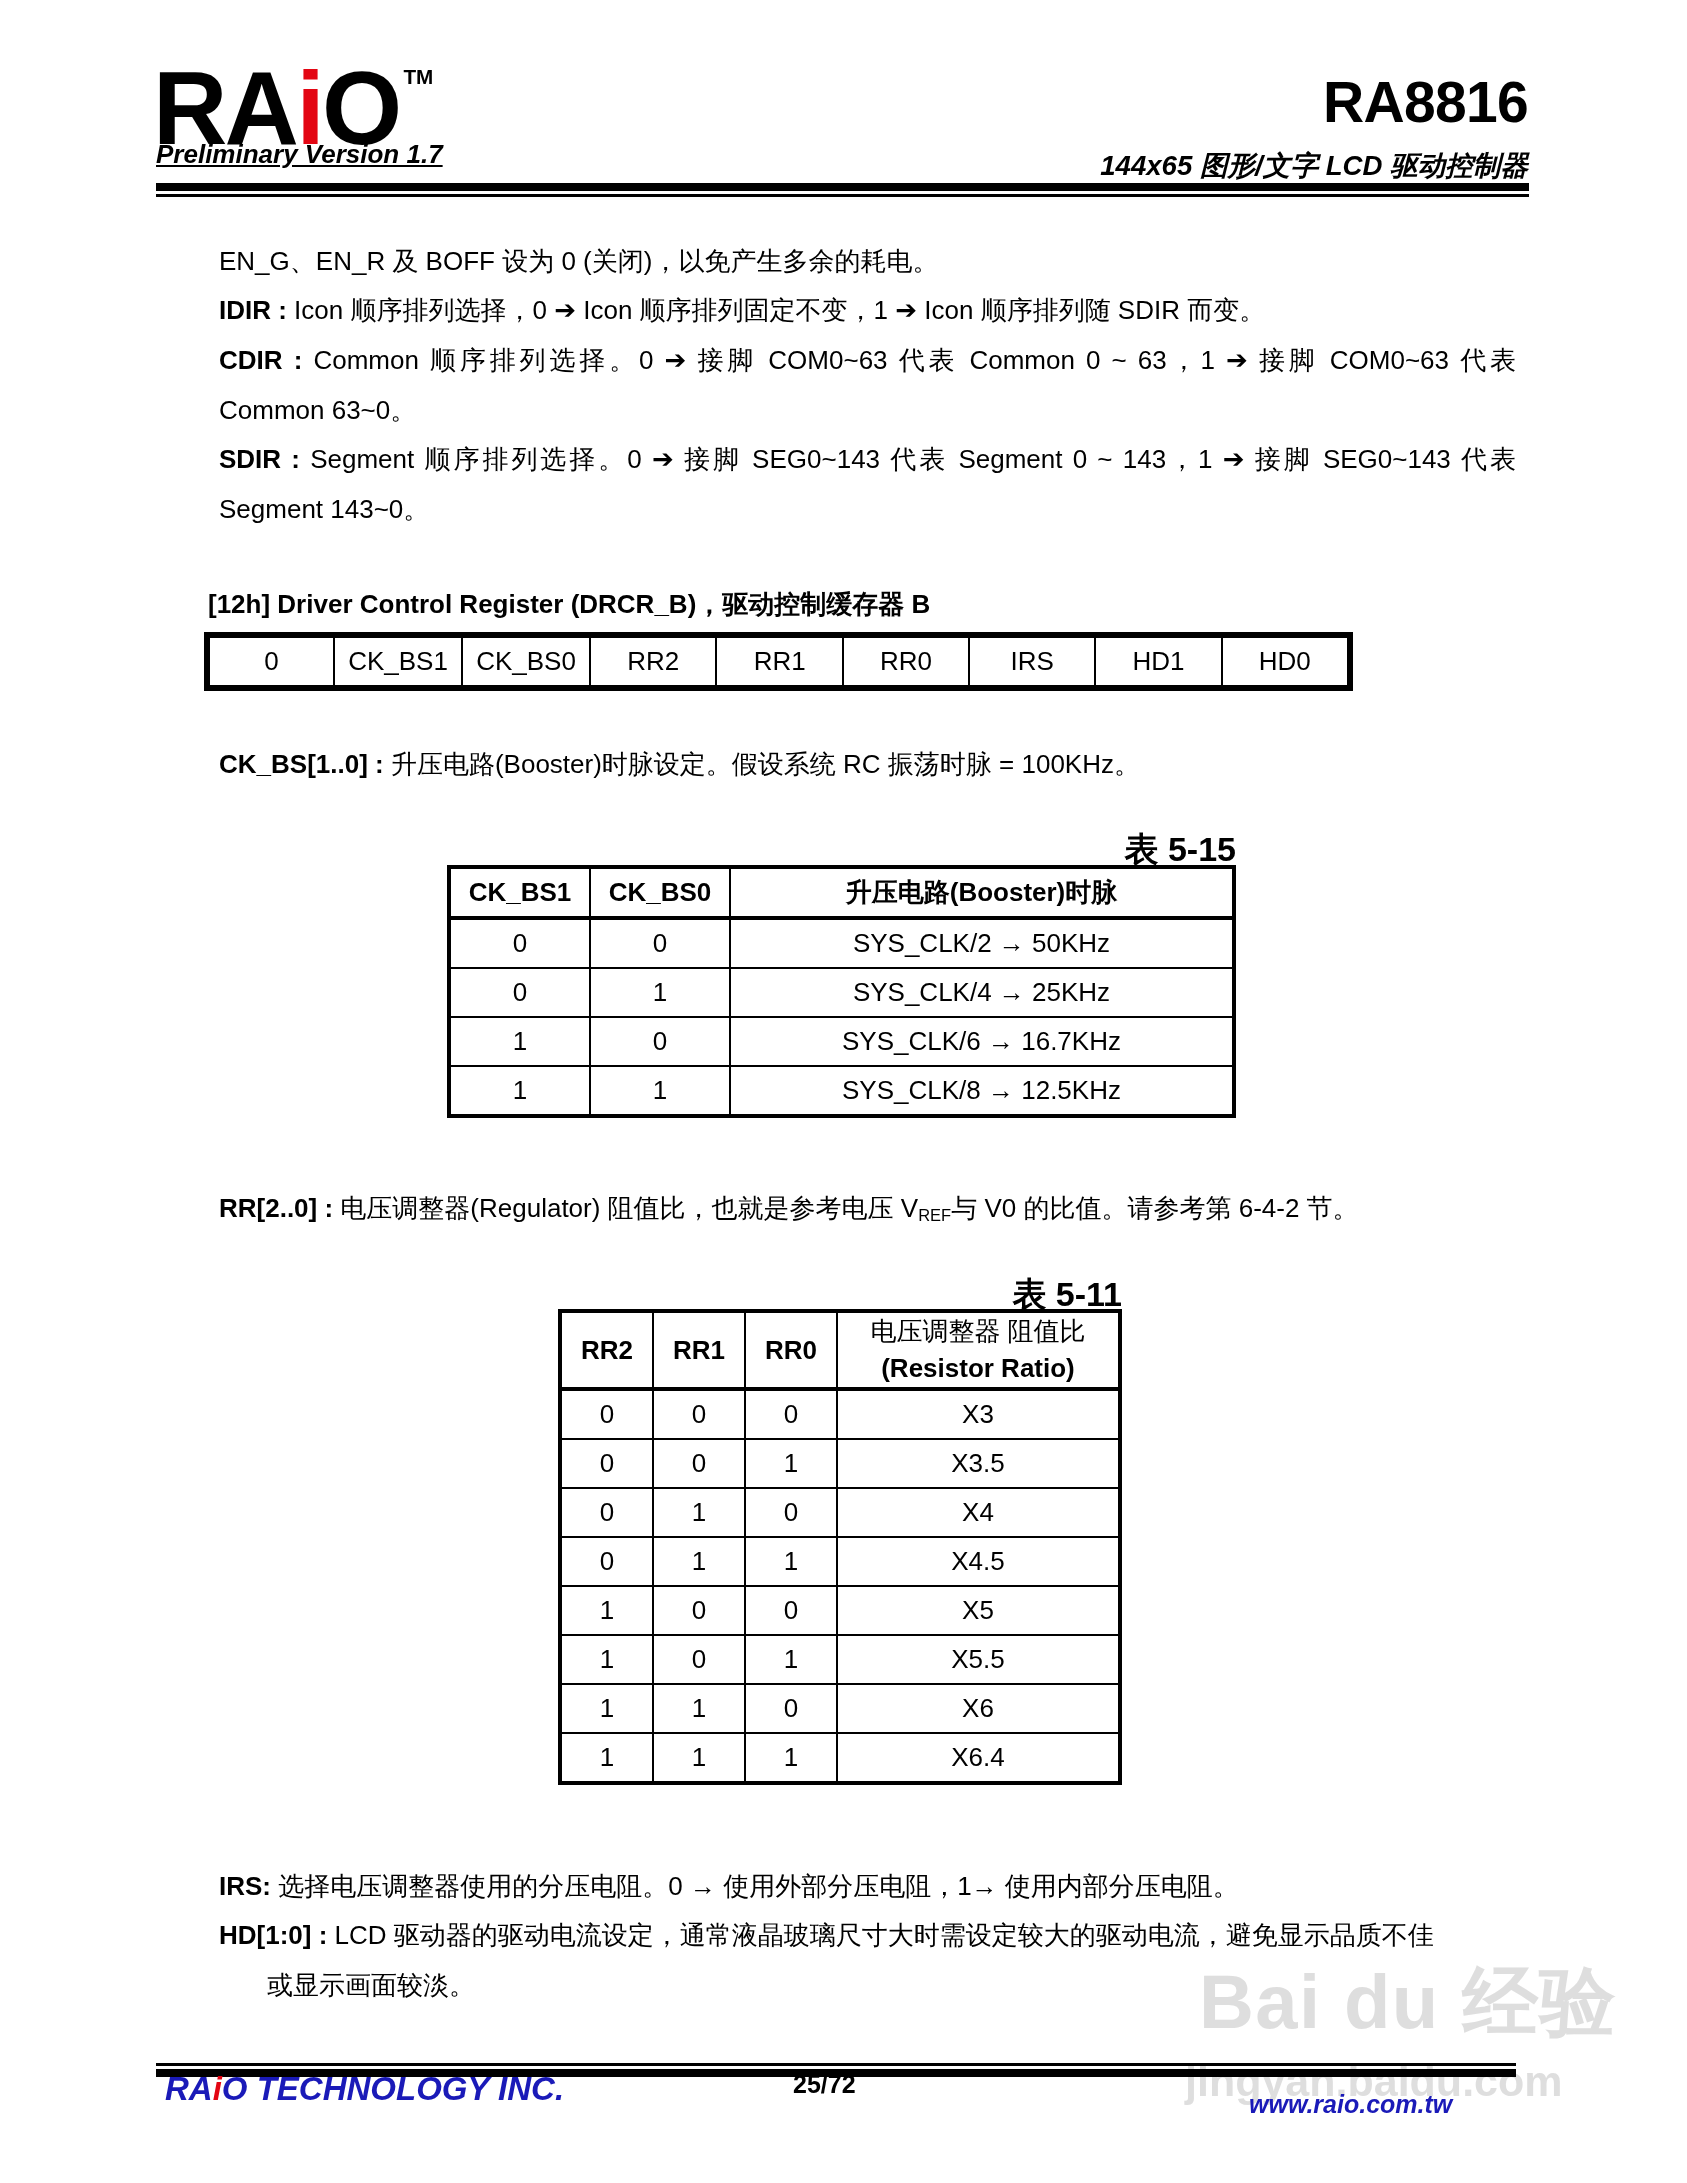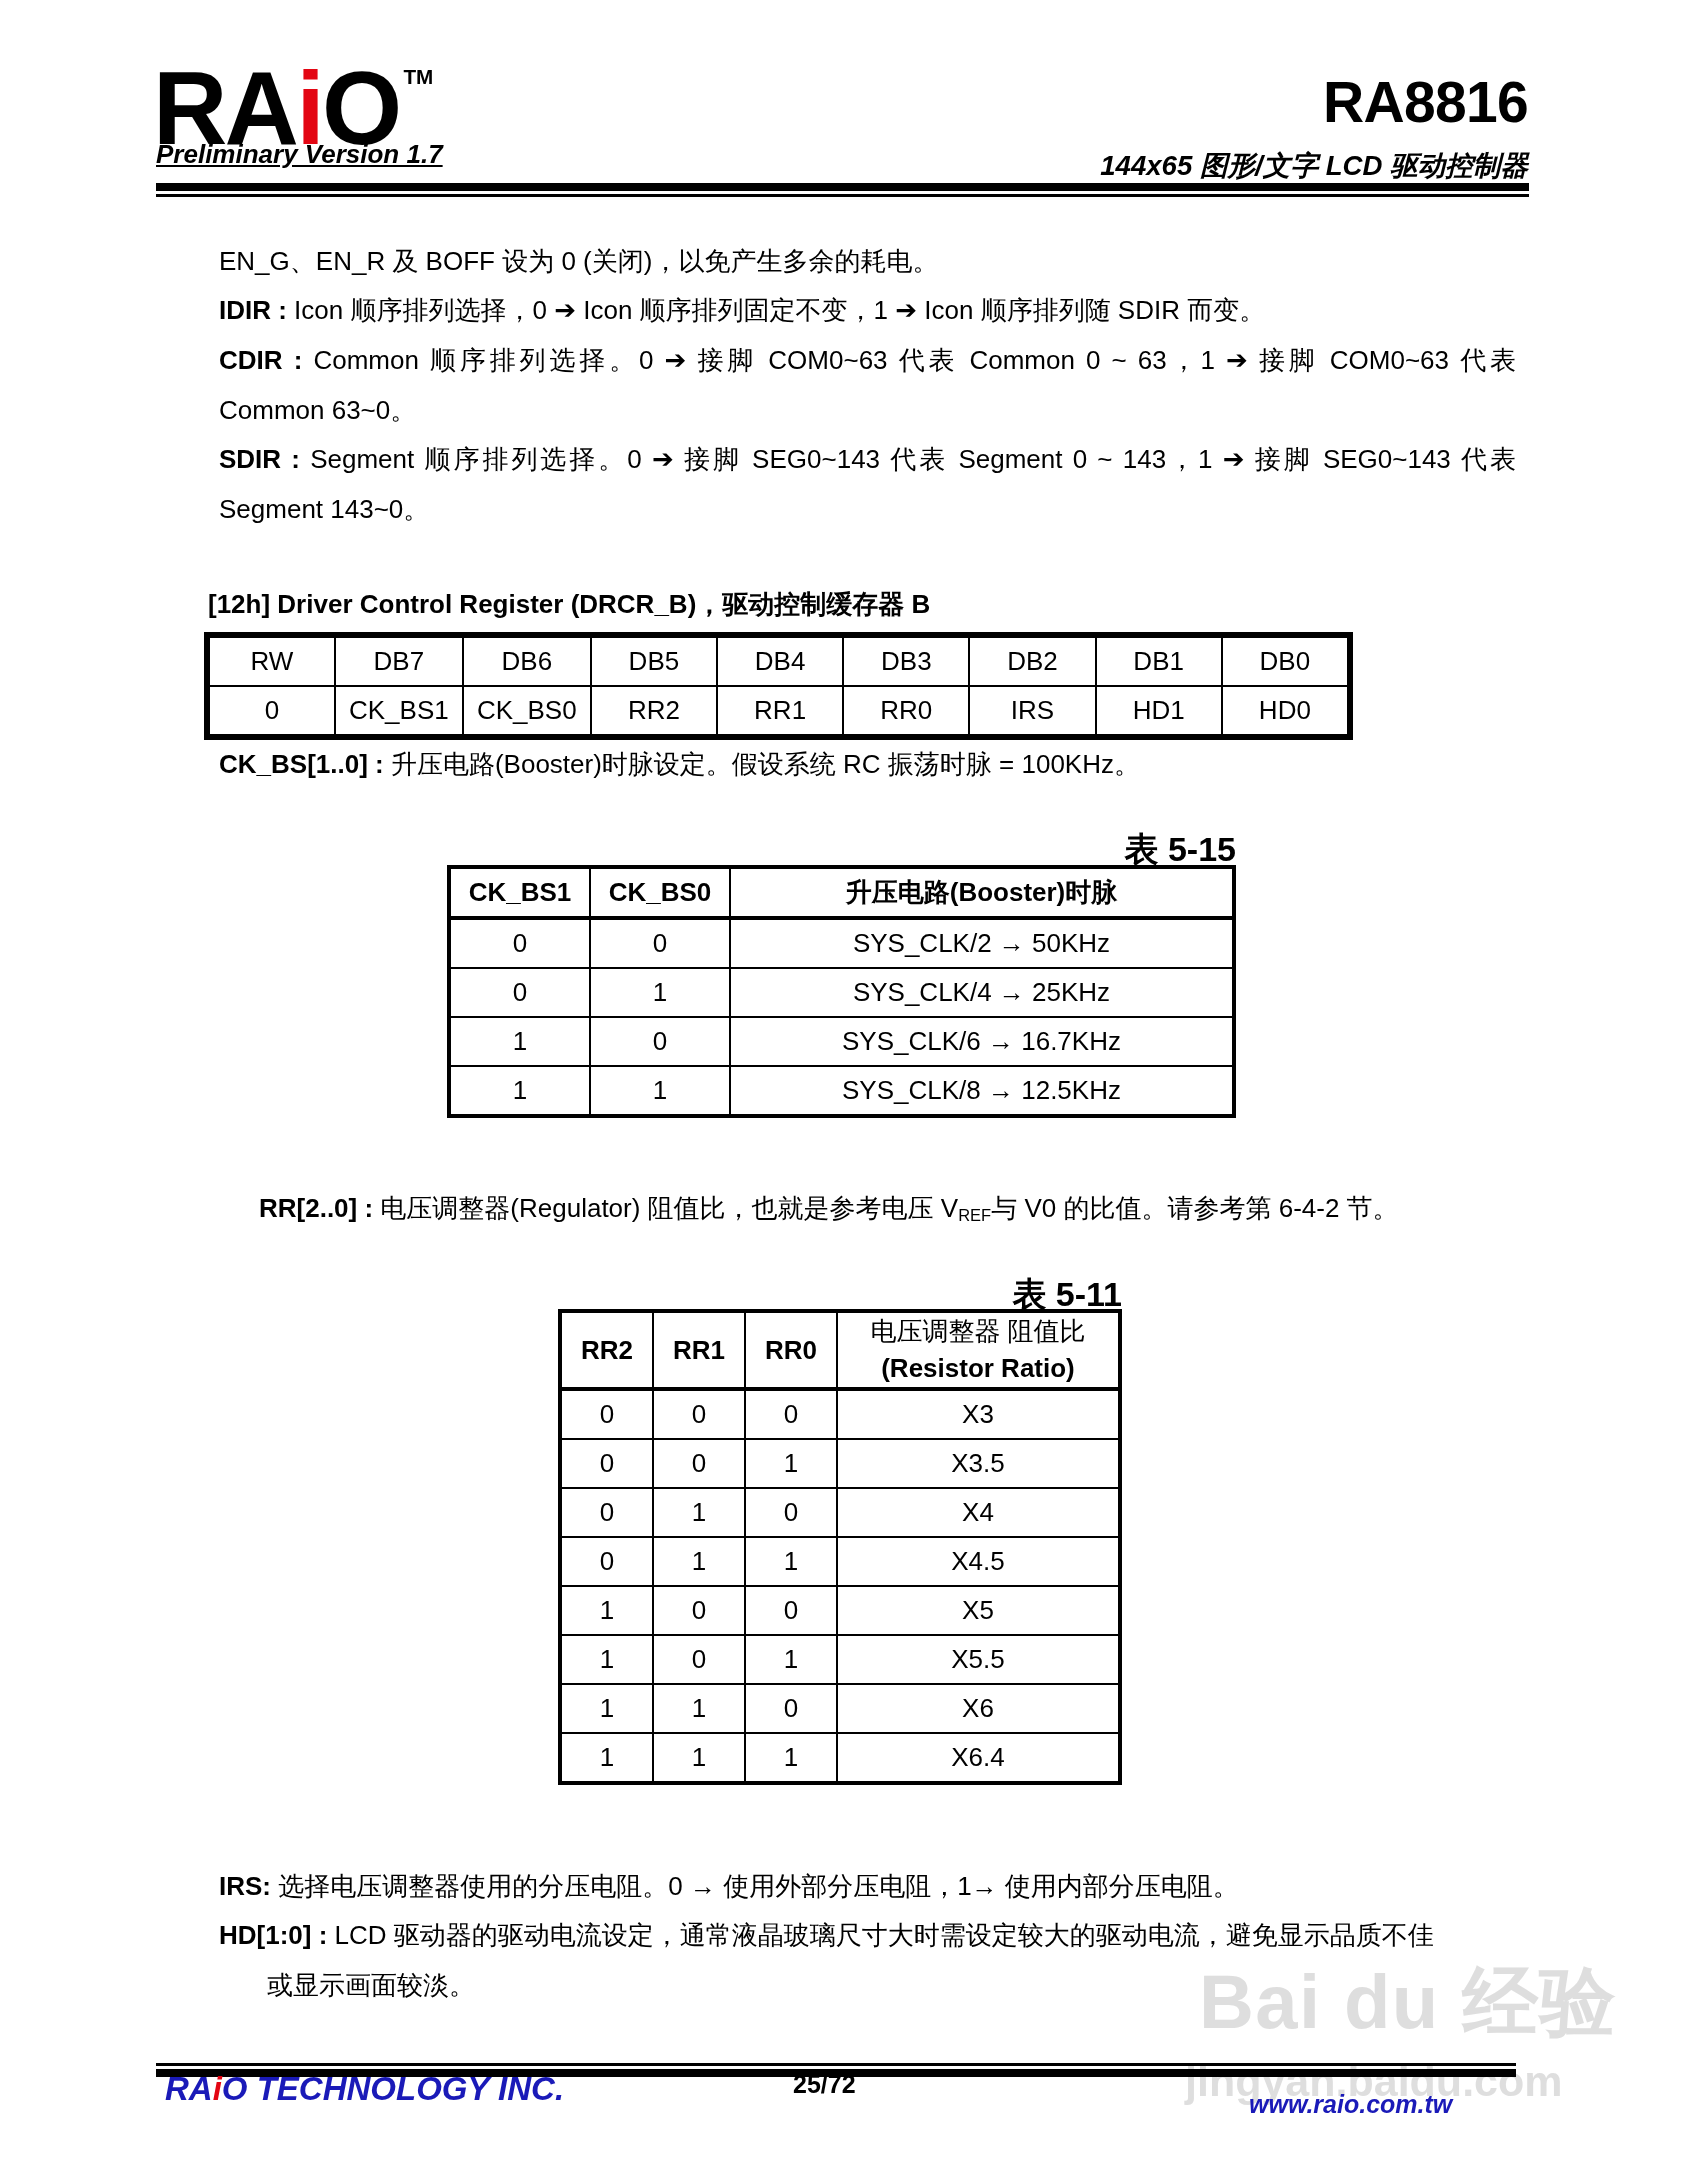--- a/index.html
+++ b/index.html
@@ -102,31 +102,20 @@
 <div class="abs para" style="top:385px;">Common 63~0。</div>
 
 <div class="abs para justify" style="top:434px;">
   <b>SDIR :</b><span> Segment 顺序排列选择。0 </span><span class="arrow">➔</span><span> 接脚 SEG0~143 代表 Segment 0 ~ 143，1 </span><span class="arrow">➔</span><span> 接脚 SEG0~143 代表</span>
 </div>
 <div class="abs para" style="top:484px;">Segment 143~0。</div>
 
 <div class="abs reg-title">[12h] Driver Control Register (DRCR_B)，驱动控制缓存器 B</div>
 <table class="grid reg">
   <tbody>
-      <tr>
-    <td>RW</td>
-    <td>DB7</td>
-    <td>DB6</td>
-    <td>DB5</td>
-    <td>DB4</td>
-    <td>DB3</td>
-    <td>DB2</td>
-    <td>DB1</td>
-    <td>DB0</td>
-  </tr>
   <tr>
     <td>0</td>
     <td>CK_BS1</td>
     <td>CK_BS0</td>
     <td>RR2</td>
     <td>RR1</td>
     <td>RR0</td>
     <td>IRS</td>
     <td>HD1</td>
     <td>HD0</td>
@@ -162,21 +151,21 @@
     <td>SYS_CLK/6 → 16.7KHz</td>
   </tr>
   <tr>
     <td>1</td>
     <td>1</td>
     <td>SYS_CLK/8 → 12.5KHz</td>
   </tr>
 </tbody>
   </table>
 
-<div class="abs para" style="top:1183px;margin-left:40px;">
+<div class="abs para" style="top:1183px;">
   <b>RR[2..0] :</b><span> 电压调整器(Regulator) 阻值比，也就是参考电压 V</span><sub>REF</sub><span>与 V0 的比值。请参考第 6-4-2 节。</span>
 </div>
 
 <div class="abs cap cap516">表 5-11</div>
 <table class="grid t516">
   <tbody>
       <tr class="head">
     <th class="c">RR2</th>
     <th class="c">RR1</th>
     <th class="c">RR0</th>

